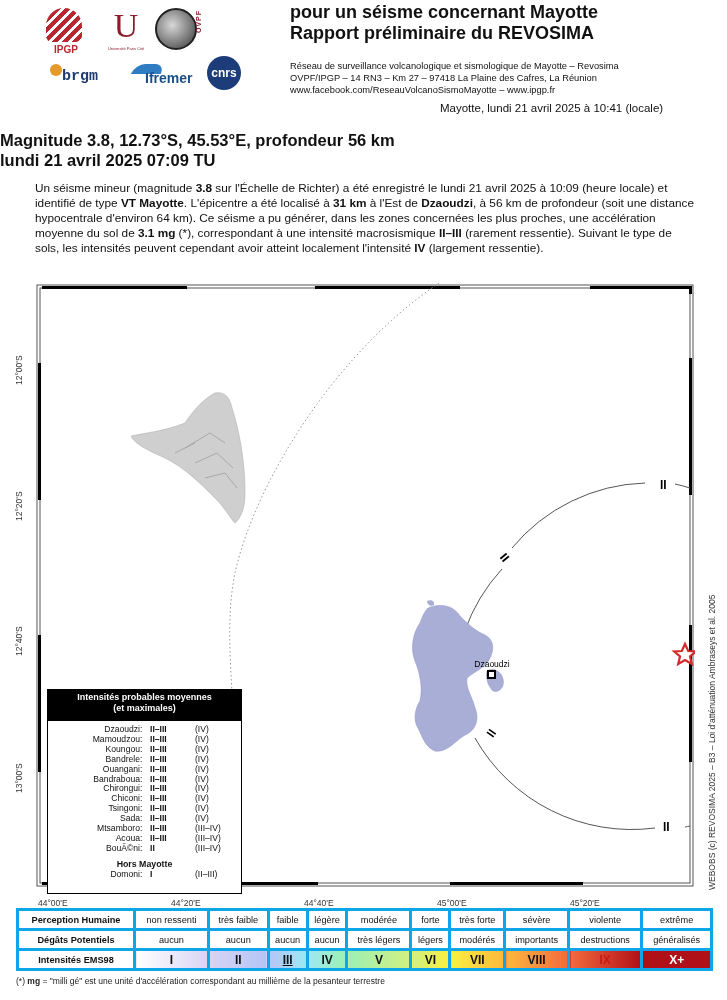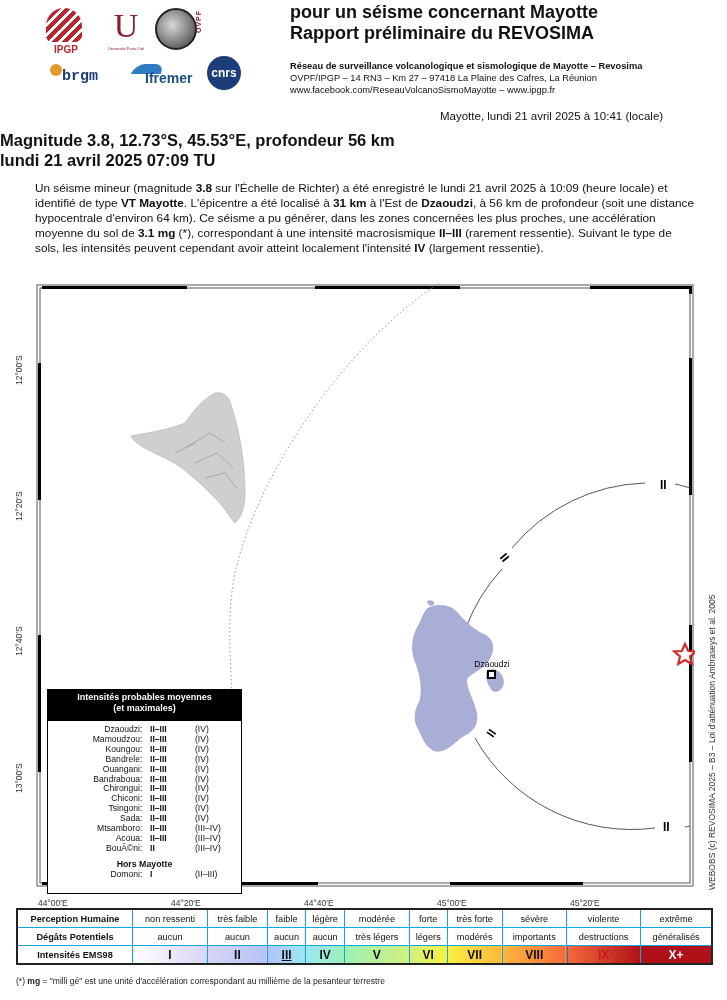--- a/index.html
+++ b/index.html
@@ -18,22 +18,22 @@
   .logo-brgm{left:50px;top:62px;width:80px;height:22px;font-family:Liberation Mono, monospace;}
   .logo-brgm .dot{position:absolute;left:0;top:2px;width:12px;height:12px;border-radius:50%;background:#e39a2a;}
   .logo-brgm .t{position:absolute;left:12px;top:6px;font-size:15px;font-weight:bold;color:#1e3d6e;}
   .logo-ifremer{left:133px;top:64px;width:70px;height:22px;}
   .logo-ifremer .t{position:absolute;left:12px;top:6px;font-size:14px;font-weight:bold;color:#1a4e86;}
   .logo-ifremer .w{position:absolute;left:0;top:0;width:30px;height:10px;border-radius:10px 10px 0 0;background:#2f7cc3;transform:skewX(-25deg);}
   .logo-cnrs{left:207px;top:56px;width:34px;height:34px;border-radius:50%;background:#1c3d7a;color:#fff;font-size:12px;font-weight:bold;text-align:center;line-height:34px;}
 
   .title{left:290px;top:2px;font-size:18px;font-weight:bold;line-height:21px;}
   .subinfo{left:290px;top:60px;font-size:9.3px;line-height:12.2px;}
-  .subinfo b{font-weight:bold;}
-  .datestamp{left:440px;top:102px;font-size:11.5px;margin-top:8px;}
+  .subinfo b{font-weight:normal;}
+  .datestamp{left:440px;top:102px;font-size:11.5px;}
 
   .headline{left:0;width:727px;top:130px;font-size:16.5px;font-weight:bold;line-height:20px;}
   .para{left:35px;width:660px;top:181px;font-size:11.8px;line-height:15.1px;}
   .para b{font-weight:bold;}
 
   
   .map{left:35px;top:283px;width:660px;height:605px;}
   .ylab{position:absolute;font-size:8.5px;transform:rotate(-90deg);transform-origin:left top;white-space:nowrap;color:#333;}
   .xlab{position:absolute;font-size:8.5px;color:#333;}
   .credit{position:absolute;left:707px;top:890px;font-size:8.5px;transform:rotate(-90deg);transform-origin:left top;white-space:nowrap;color:#333;}
@@ -43,21 +43,21 @@
   .legend .rows{padding-top:4px;}
   .legend .row{display:flex;font-size:8.6px;line-height:9.9px;}
   .legend .row .city{width:92px;text-align:right;}
   .legend .row .sep{width:4px;}
   .legend .row .avg{width:45px;font-weight:bold;}
   .legend .row .max{width:37px;}
   .legend .sub{text-align:center;font-size:8.8px;font-weight:bold;margin:5px 0 1px;}
 
   
   table.scale{position:absolute;left:16px;top:908px;width:697px;border-collapse:collapse;font-size:9.2px;}
-  table.scale td{border:1px solid #0ea5e9;text-align:center;height:17px;padding:0;}
+  table.scale td{border:3px solid #0ea5e9;text-align:center;height:17px;padding:0;}
   table.scale tr td:first-child{font-weight:bold;width:114px;}
   table.scale tr.acc td{font-weight:bold;}
   table.scale tr.ems td{font-weight:bold;font-size:12px;}
   table.scale{border:2px solid #222;}
   .foot{left:16px;top:976px;font-size:8.5px;line-height:10px;color:#222;}
   .foot b{font-weight:bold;}
 </style>
 </head>
 <body>
 

